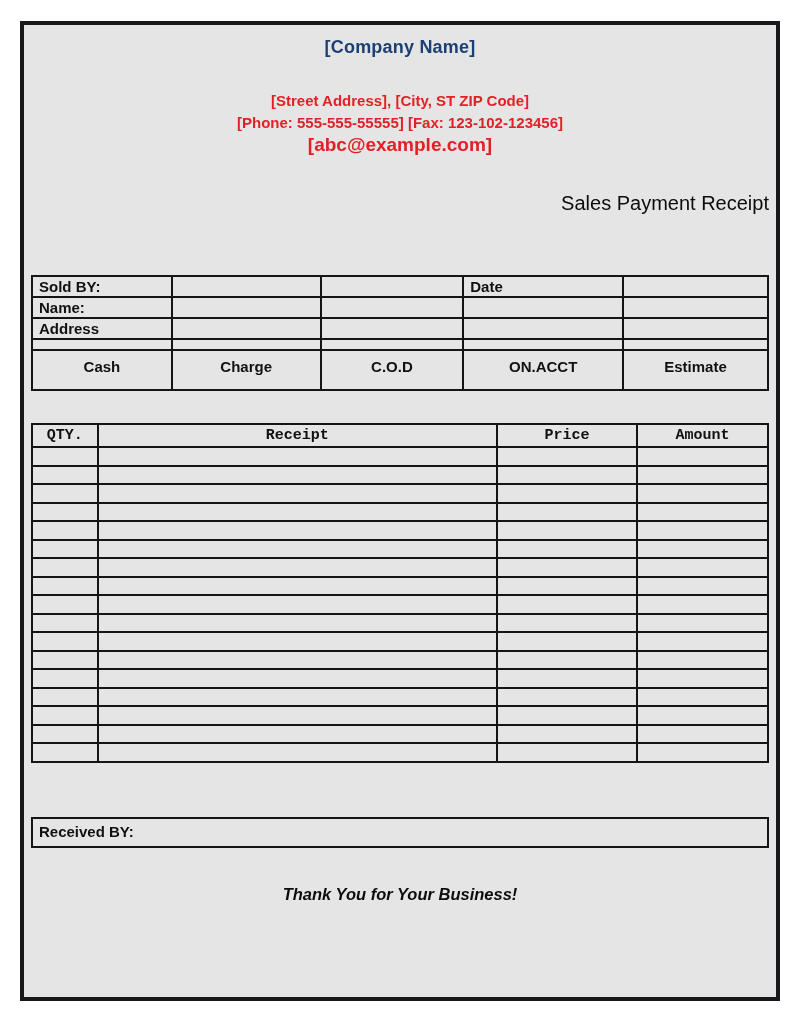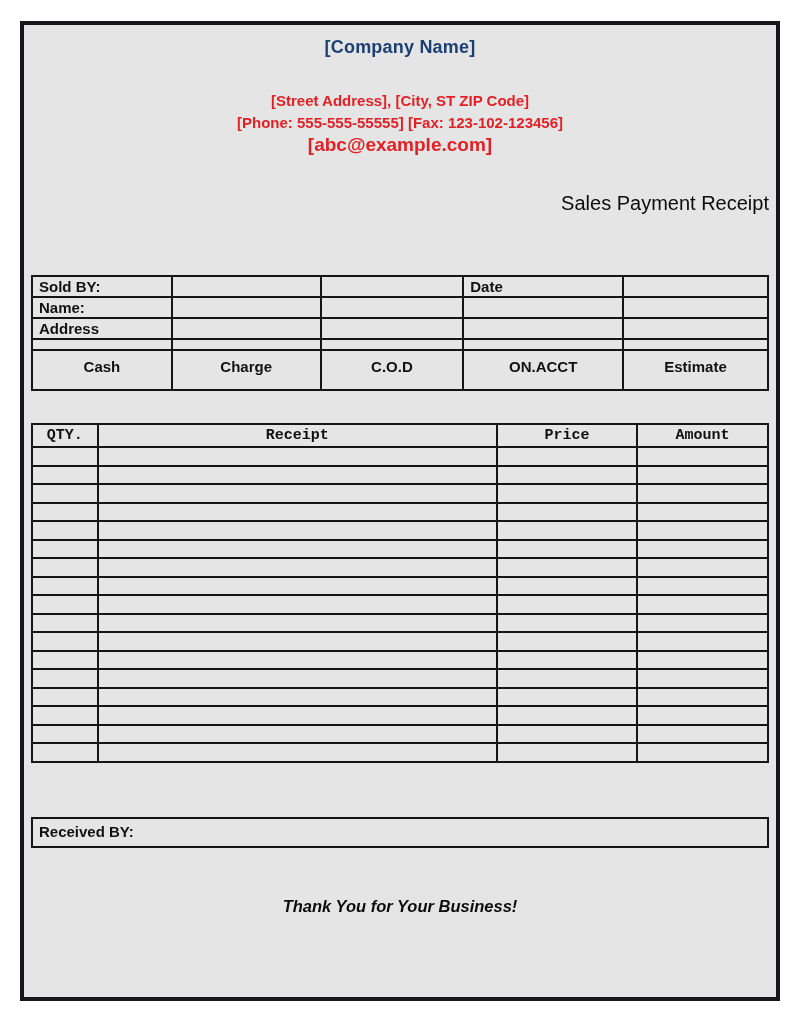--- a/index.html
+++ b/index.html
@@ -53,21 +53,21 @@
     border:2px solid var(--line-black);
     height:18.5px;padding:0 4px;font-size:14px;
   }
   .received-box{
     margin-top:54px;box-sizing:border-box;
     border:2px solid var(--line-black);
     height:31px;padding:4px 6px;
     font-size:15px;font-weight:bold;
   }
   .thanks{
-    margin-top:49px;text-align:center;
+    margin-top:37px;text-align:center;
     font-size:16.5px;font-weight:bold;font-style:italic;color:#0c0c0c;
   }
 </style>
 </head>
 <body>
 
 <div class="page">
   <div class="frame">
 
     <div class="company">[Company Name]</div>

